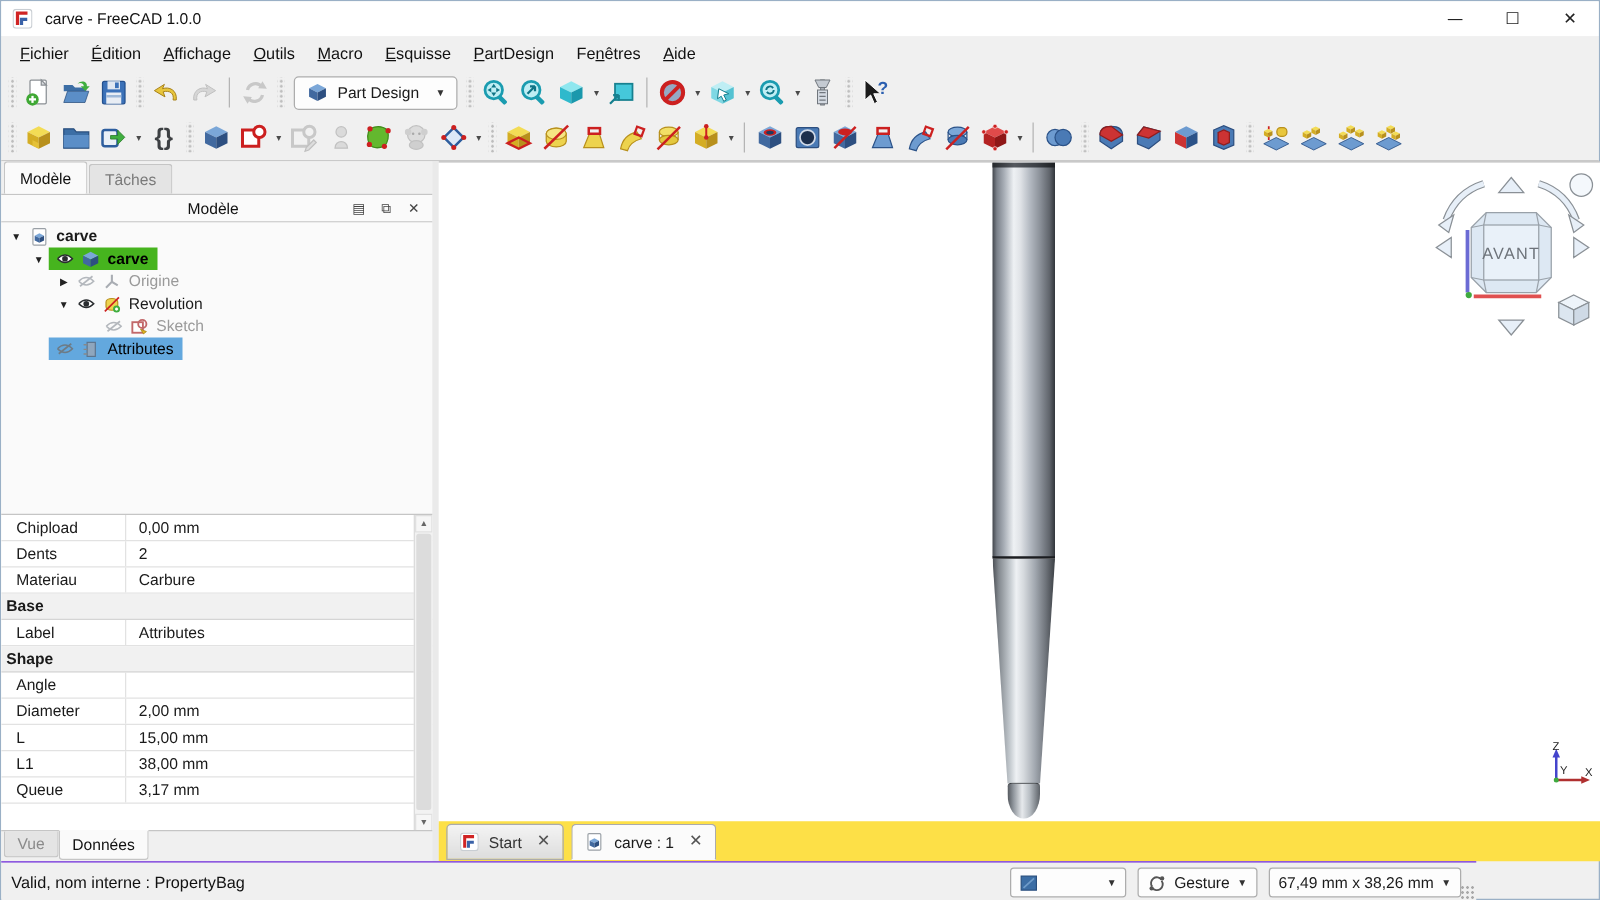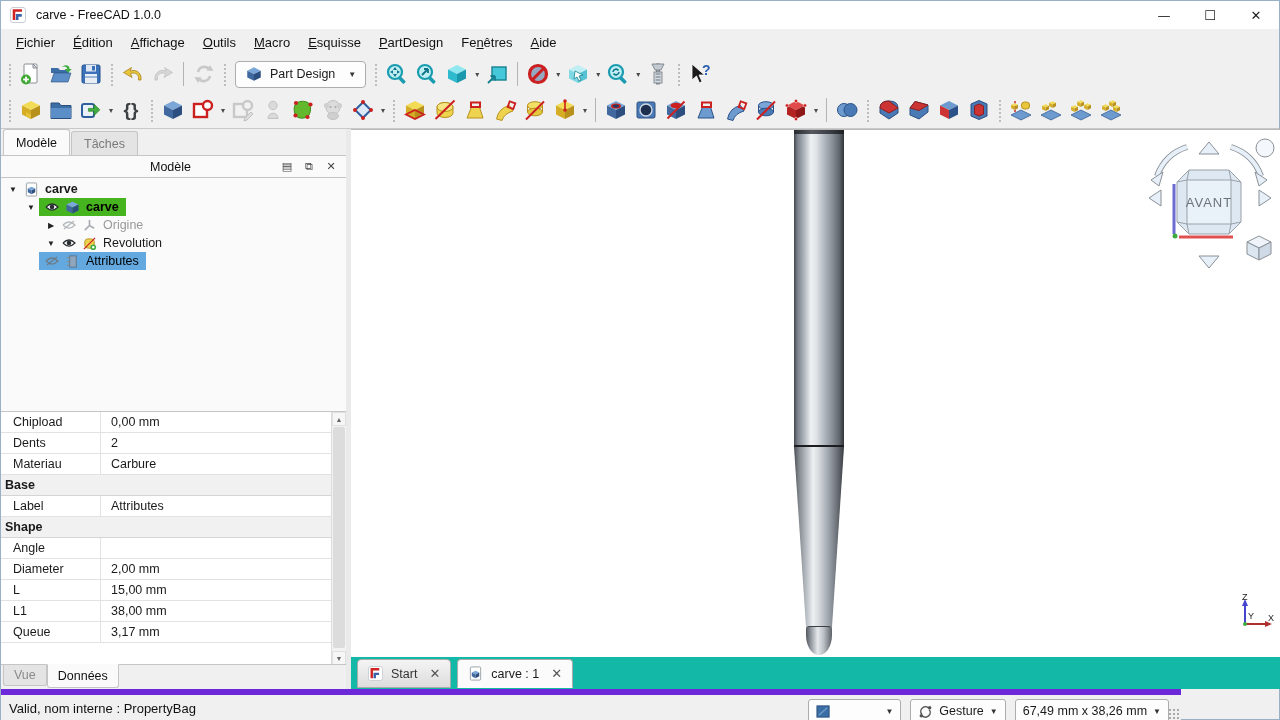--- a/index.html
+++ b/index.html
@@ -91,29 +91,29 @@
   .m-taper{position:absolute;left:0;top:317px;width:50px;height:180px;
      background:linear-gradient(to right,#4a4e54 0%,#83898f 10%,#c4cacf 28%,#eef1f4 38%,#d5d9dd 50%,#a2a8b0 68%,#6f747b 85%,#3b3f44 100%);
      clip-path:polygon(0 0,100% 0,76% 100%,24% 100%)}
   .m-tip{position:absolute;left:12px;top:496px;width:26px;height:29px;border-radius:4px 4px 13px 13px/3px 3px 20px 20px;
      background:linear-gradient(to right,#53575d 0%,#8f959c 18%,#e6e9ec 45%,#b9bfc5 68%,#5d6268 100%);border-top:1px solid #3c4045}
 
   .navcube{position:absolute;right:4px;top:6px}
   .axiscross{position:absolute;right:4px;bottom:24px}
 
   
-  .mdibar{position:absolute;left:350px;top:656px;width:930px;height:32px;background:#14b8a6;display:flex;align-items:flex-start;padding-top:2px}
+  .mdibar{position:absolute;left:350px;top:656px;width:930px;height:32px;background:#fde047;display:flex;align-items:flex-start;padding-top:2px}
   .mditab{height:29px;display:flex;align-items:center;gap:8px;padding:0 10px;border:1px solid #ababab;border-radius:4px 4px 0 0;margin-left:6px;font-size:12.5px}
   .mditab.inactive{background:linear-gradient(#f4f4f4,#dddddd);color:#333}
   .mditab.active{background:#fbfbfb;border-bottom-color:#fbfbfb}
   .mditab .tclose{font-size:13px;color:#555;font-weight:bold;padding-left:4px;font-family:"DejaVu Sans",sans-serif}
   .mditab svg{width:15px;height:15px}
 
   
-  .statusbar{position:absolute;left:0;top:688px;width:1180px;height:32px;background:#f0f0f0;border-top:6px solid #6d28d9;display:flex;align-items:center}
+  .statusbar{position:absolute;left:0;top:688px;width:1180px;height:32px;background:#f0f0f0;border-top:1px solid #6d28d9;display:flex;align-items:center}
   .status-msg{margin-left:8px;font-size:13px;color:#111}
   .status-right{position:absolute;right:12px;top:4px;display:flex;gap:9px;align-items:center}
   .scombo{display:flex;align-items:center;height:24px;background:#fdfdfd;border:1px solid #adadad;border-radius:3px;padding:0 7px;font-size:12.5px}
   .scombo svg{width:15px;height:15px;margin-right:6px}
   .sgrip{position:absolute;right:1px;bottom:1px;width:12px;height:12px;background-image:radial-gradient(circle,#a9a9a9 1px,transparent 1.2px);background-size:4px 4px}
 </style>
 </head>
 <body>
 
 <div class="app">
@@ -645,20 +645,36 @@
         <span class="tw ticon">
           <svg viewBox="0 0 16 16">
               <path d="M3 10 a5 3 0 1 0 10 0 l0 -4 a5 3 0 1 0 -10 0 z" fill="#edd34e" stroke="#b8901c"></path>
               <line x1="2" y1="14" x2="14" y2="2" stroke="#cc2020" stroke-width="1.4"></line>
               <circle cx="12" cy="12" r="3" fill="#3fae3f"></circle>
               <rect x="10.7" y="11.3" width="2.6" height="1.4" fill="#fff"></rect>
               <rect x="11.3" y="10.7" width="1.4" height="2.6" fill="#fff"></rect>
             </svg>
         </span>
         <span class="tlabel">Revolution</span>
+      </div>
+      <div class="trow">
+        <span class="tw teye" style="margin-left:80px">
+          <svg viewBox="0 0 14 14">
+              <path d="M1 7 q6 -6 12 0 q-6 6 -12 0" fill="none" stroke="#b4b8bd" stroke-width="1.2"></path>
+              <line x1="2" y1="11" x2="12" y2="3" stroke="#b4b8bd" stroke-width="1.3"></line>
+            </svg>
+        </span>
+        <span class="tw ticon">
+          <svg viewBox="0 0 16 16">
+              <rect x="2" y="4" width="9" height="9" fill="#fff" stroke="#c2686a" stroke-width="1.6"></rect>
+              <circle cx="10.5" cy="5.5" r="3.5" fill="none" stroke="#c2686a" stroke-width="1.6"></circle>
+              <path d="M9 10 l5 2 -2.5 2 z" fill="#e0b420" stroke="#a8851a" stroke-width="0.7"></path>
+            </svg>
+        </span>
+        <span class="tlabel muted">Sketch</span>
       </div>
       <div class="trow">
         <span class="hl-blue" style="display:inline-flex;align-items:center;margin-left:38px;padding:0 3px;height:18px">
           <span class="tw teye">
             <svg viewBox="0 0 14 14">
                 <path d="M1 7 q6 -6 12 0 q-6 6 -12 0" fill="none" stroke="#6d7b86" stroke-width="1.2"></path>
                 <line x1="2" y1="11" x2="12" y2="3" stroke="#6d7b86" stroke-width="1.3"></line>
               </svg>
           </span>
           <span class="tw ticon">

